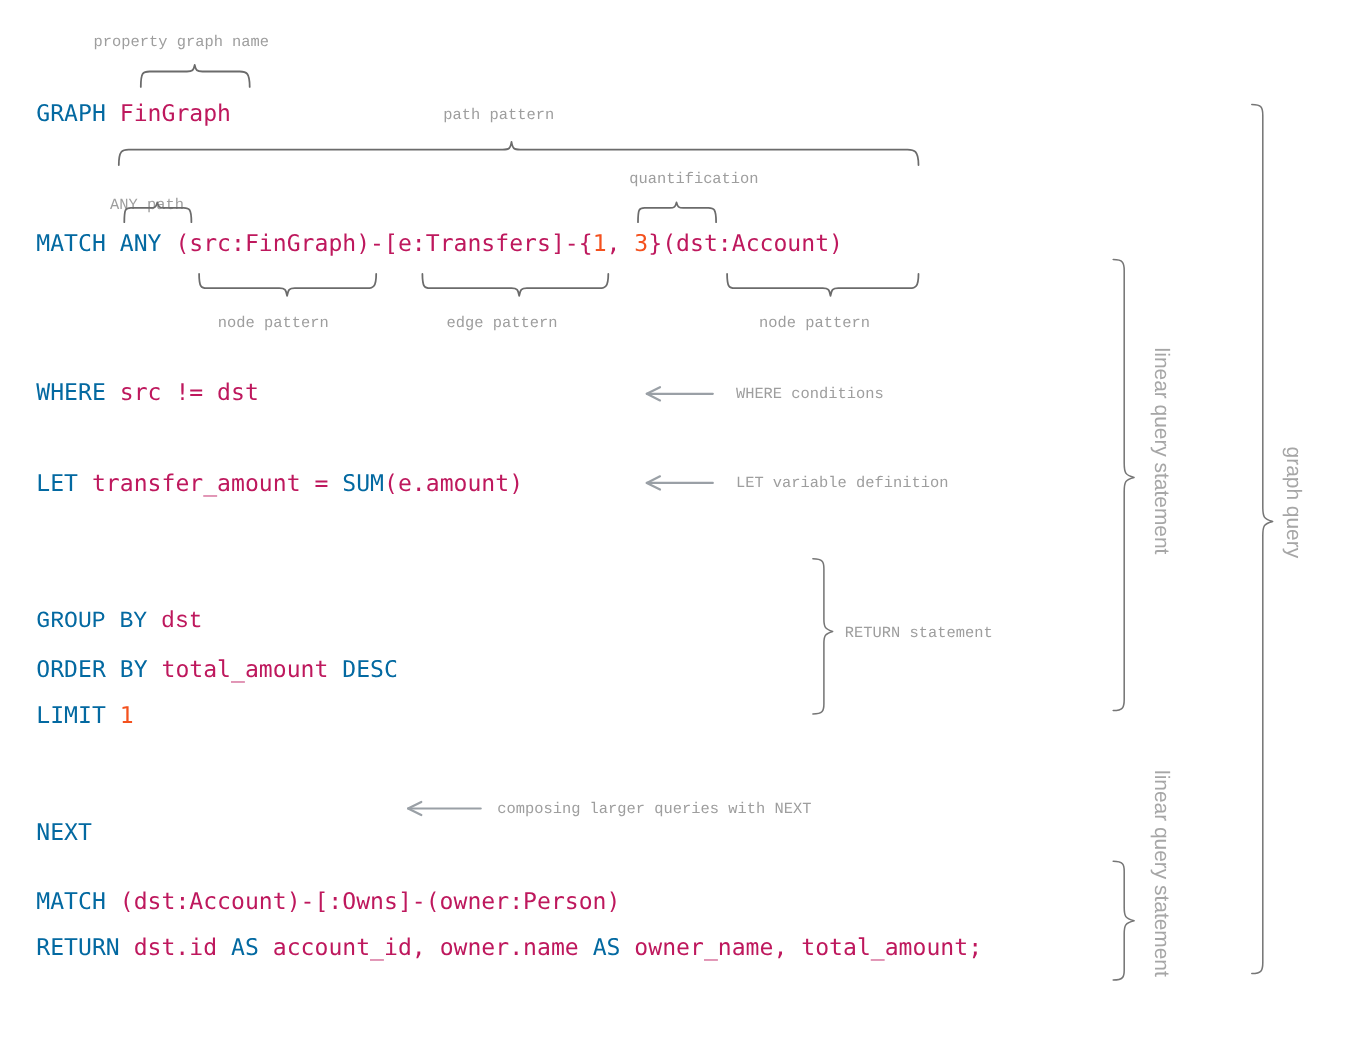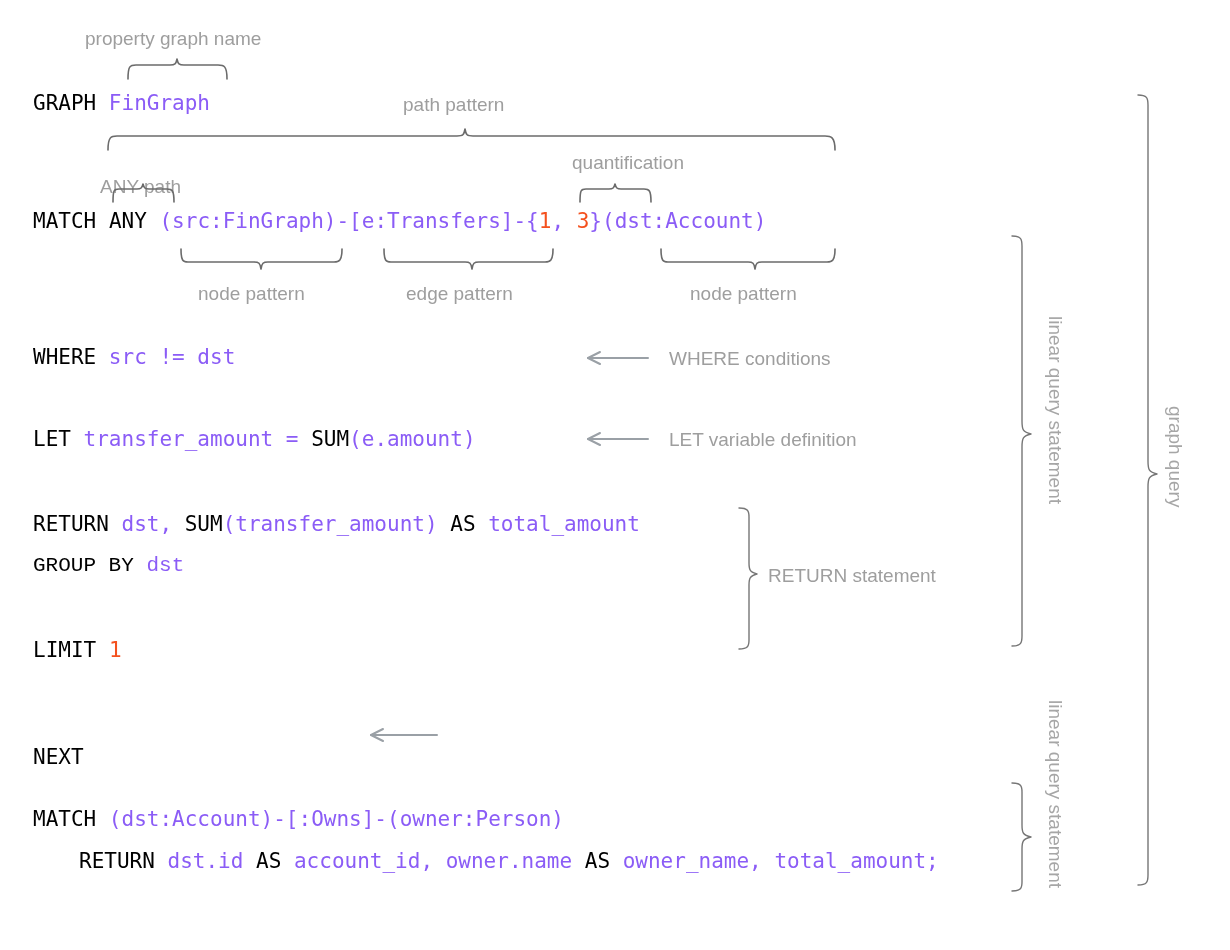--- a/index.html
+++ b/index.html
@@ -21,29 +21,29 @@
   
   .code {
     position: absolute;
     font-family: "DejaVu Sans Mono", "Liberation Mono", monospace;
     font-size: 21px;
     line-height: 26px;
     letter-spacing: 0px;
     color: #202124;
     white-space: pre;
   }
-  .kw  { color: #000000; }
+  .kw  { color: #0369a1; }
   .num { color: #f4511e; }
-  .pl  { color: #8b5cf6; }
+  .pl  { color: #be185d; }
 
   
   .anno {
     position: absolute;
-    font-family: Liberation Sans, sans-serif;
-    font-size: 19px;
+    font-family: Liberation Mono, monospace;
+    font-size: 14px;
     line-height: 22px;
     color: #9e9e9e;
     white-space: nowrap;
   }
   .vanno {
     position: absolute;
     font-family: "Liberation Sans", sans-serif;
     font-size: 19px;
     color: #a6a6a6;
     white-space: nowrap;
@@ -88,32 +88,32 @@
 <div id="canvas">
 
   <div class="code" style="left:33px; top:90px;"><span class="kw">GRAPH</span><span class="pl"> FinGraph</span></div>
 
   <div class="code" style="left:33px; top:208px;"><span class="kw">MATCH</span><span class="pl"> </span><span class="kw">ANY</span><span class="pl"> (src:FinGraph)-[e:Transfers]-{</span><span class="num">1</span><span class="pl">, </span><span class="num">3</span><span class="pl">}(dst:Account)</span></div>
 
   <div class="code" style="left:33px; top:344px;"><span class="kw">WHERE</span><span class="pl"> src != dst</span></div>
 
   <div class="code" style="left:33px; top:426px;"><span class="kw">LET</span><span class="pl"> transfer_amount = </span><span class="kw">SUM</span><span class="pl">(e.amount)</span></div>
 
-  <div class="code" style="left:33px; top:511px;"><span class="kw">RETURN</span><span class="pl"> dst, </span><span class="kw">SUM</span><span class="pl">(transfer_amount) </span><span class="kw">AS</span><span class="pl"> total_amount</span></div>
 
   <div class="code" style="left:33px; top:553px;font-family:Liberation Mono, monospace;"><span class="kw">GROUP BY</span><span class="pl"> dst</span></div>
 
+  <div class="code" style="left:33px; top:595px;"><span class="kw">ORDER BY</span><span class="pl"> total_amount </span><span class="kw">DESC</span></div>
 
   <div class="code" style="left:33px; top:637px;"><span class="kw">LIMIT</span><span class="pl"> </span><span class="num">1</span></div>
 
   <div class="code" style="left:33px; top:712px;margin-top:32px;"><span class="kw">NEXT</span></div>
 
   <div class="code" style="left:33px; top:806px;"><span class="kw">MATCH</span><span class="pl"> (dst:Account)-[:Owns]-(owner:Person)</span></div>
 
-  <div class="code" style="left:33px; top:848px;margin-left:46px;"><span class="kw">RETURN</span><span class="pl"> dst.id </span><span class="kw">AS</span><span class="pl"> account_id, owner.name </span><span class="kw">AS</span><span class="pl"> owner_name, total_amount;</span></div>
+  <div class="code" style="left:33px; top:848px;"><span class="kw">RETURN</span><span class="pl"> dst.id </span><span class="kw">AS</span><span class="pl"> account_id, owner.name </span><span class="kw">AS</span><span class="pl"> owner_name, total_amount;</span></div>
 
   <div class="anno" style="left:85px; top:28px;">property graph name</div>
 
   <div class="anno" style="left:403px; top:94px;">path pattern</div>
 
   <div class="anno" style="left:100px; top:176px;">ANY path</div>
 
   <div class="anno" style="left:544px; top:152px;margin-left:28px;">quantification</div>
 
   <div class="anno" style="left:198px; top:283px;">node pattern</div>
@@ -121,20 +121,21 @@
   <div class="anno" style="left:406px; top:283px;">edge pattern</div>
 
   <div class="anno" style="left:690px; top:283px;">node pattern</div>
 
   <div class="anno" style="left:669px; top:348px;">WHERE conditions</div>
 
   <div class="anno" style="left:669px; top:429px;">LET variable definition</div>
 
   <div class="anno" style="left:768px; top:565px;">RETURN statement</div>
 
+  <div class="anno" style="left:452px; top:725px;">composing larger queries with NEXT</div>
 
   <div class="vanno" style="left:1066px; top:316px;">linear query statement</div>
 
   <div class="vanno" style="left:1066px; top:700px;">linear query statement</div>
 
   <div class="vanno" style="left:1186px; top:406px;">graph query</div>
 
   <svg id="overlay" viewBox="0 0 1230 950" xmlns="http://www.w3.org/2000/svg">
 
     <path class="brace" d="M 227,79 C 227,66 224,65 218,65 L 184,65 C 179,65 178,64 177,59 C 176,64 175,65 170,65 L 136,65 C 130,65 128,66 128,79"></path>

